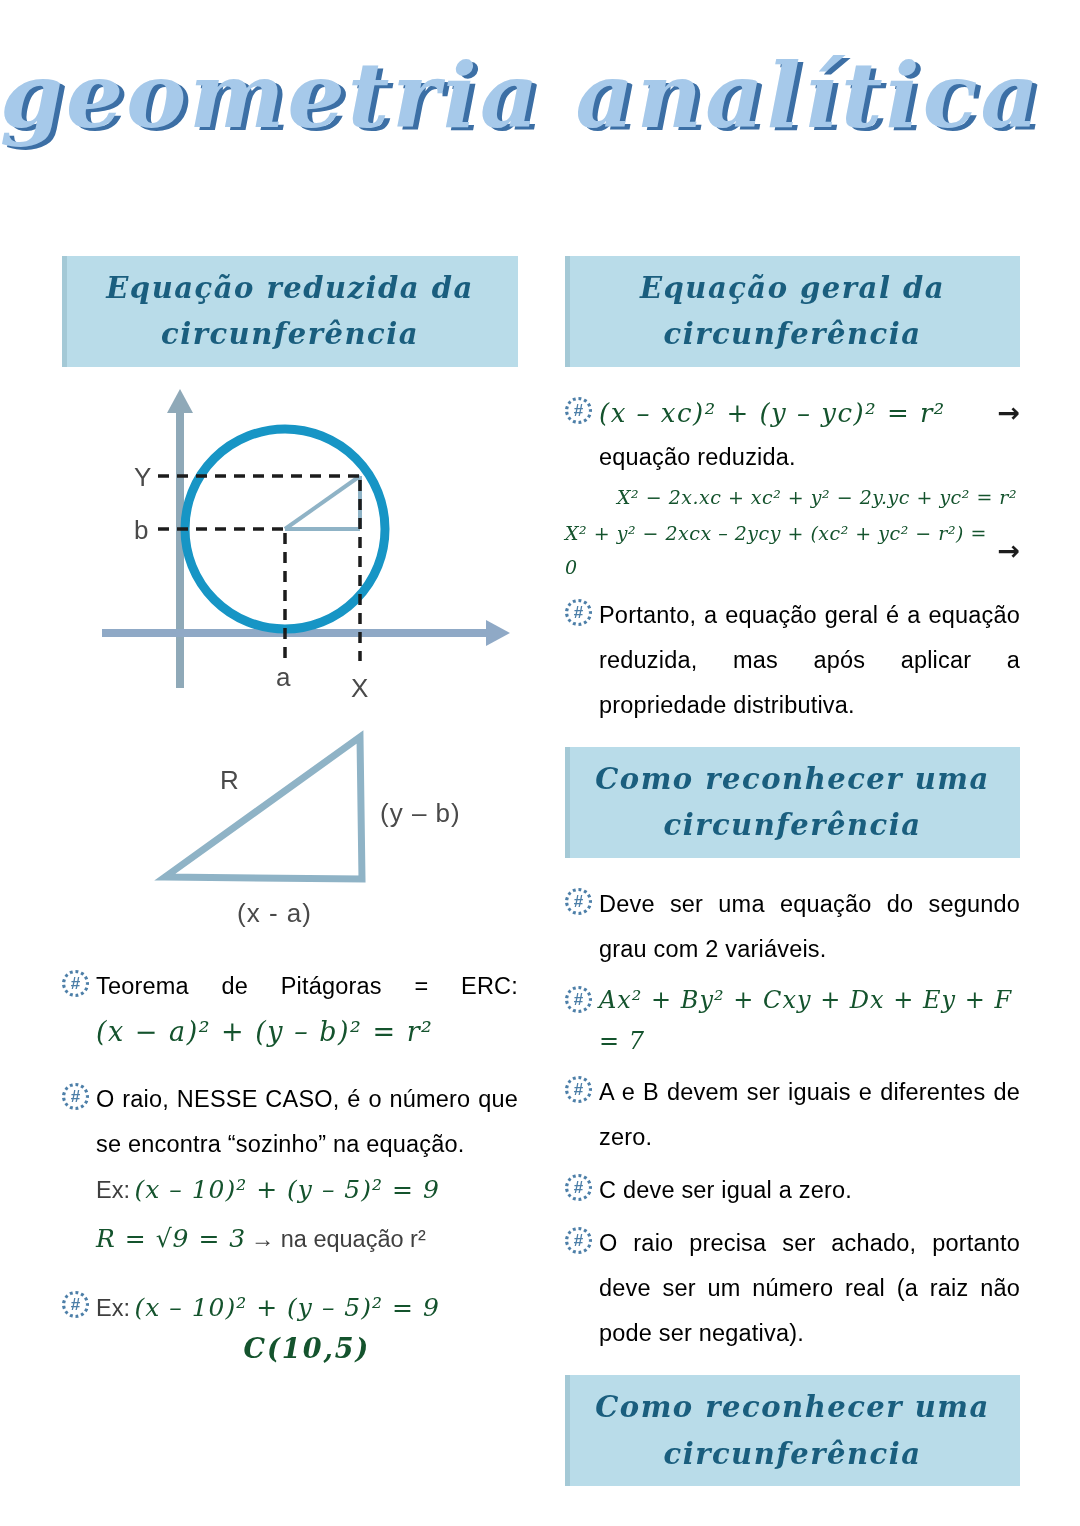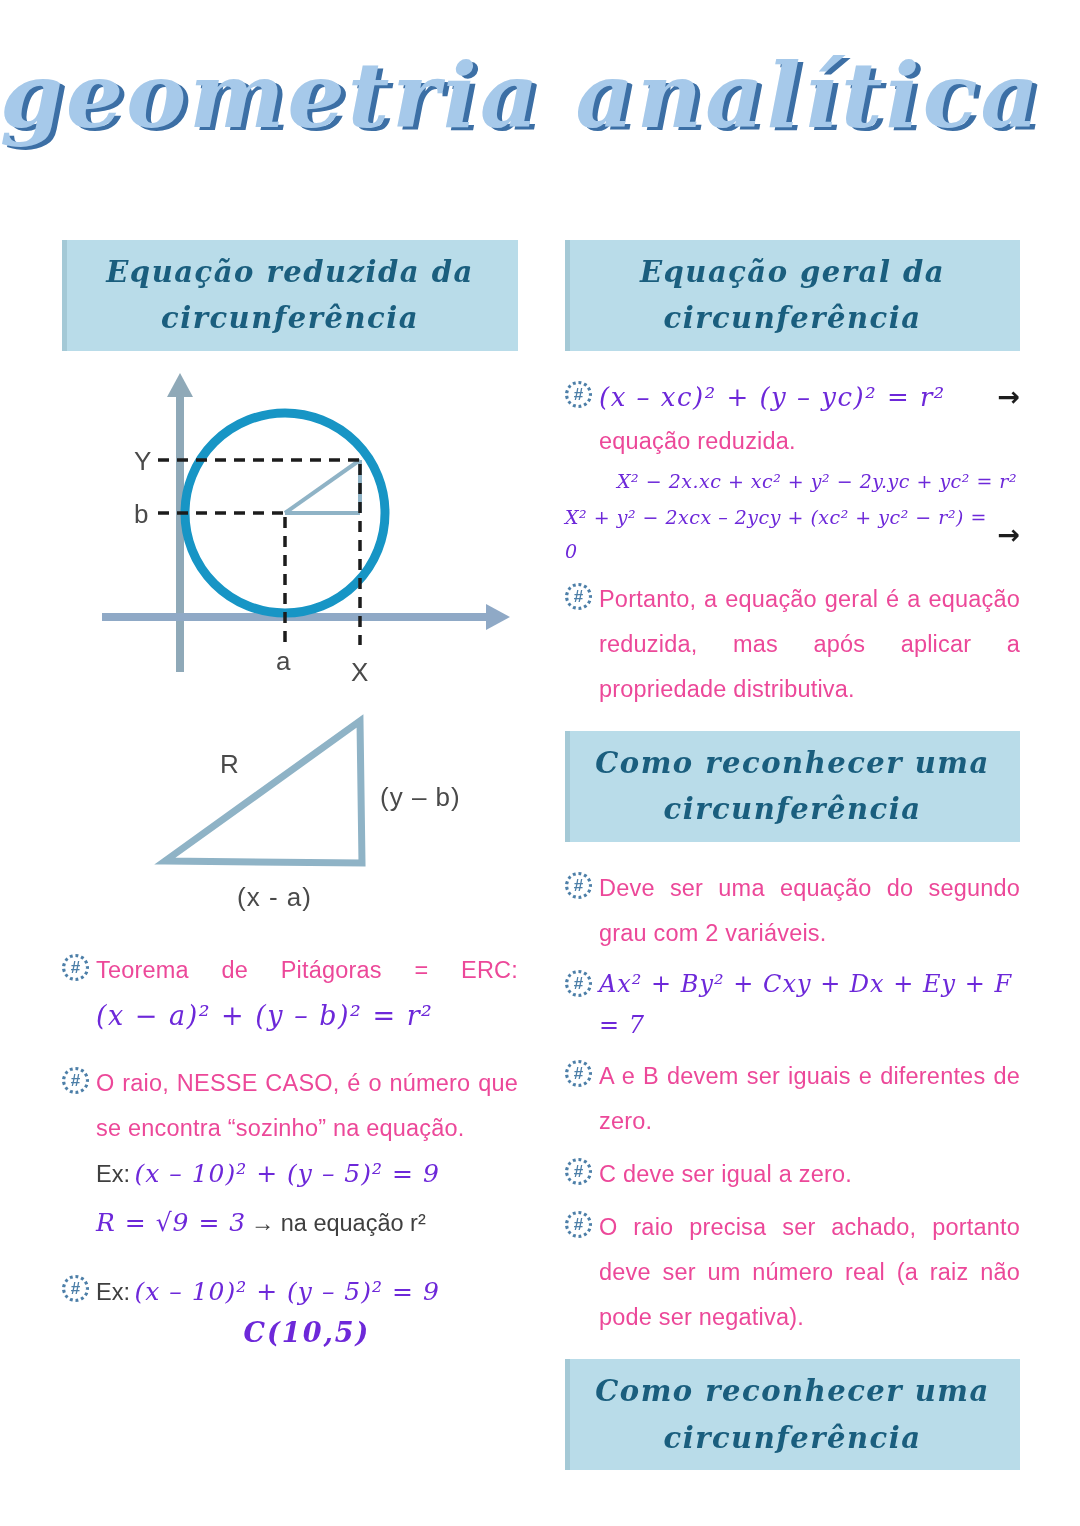--- a/index.html
+++ b/index.html
@@ -7,47 +7,47 @@
     position:relative; width:1080px; height:1526px; background:#ffffff;
     font-family:"Liberation Sans", sans-serif; overflow:hidden;
   }
   .title {
     position:absolute; top:42px; left:0; width:100%; text-align:left;
     font-family:"DejaVu Serif", serif; font-style:italic; font-weight:bold;
     font-size:90px; letter-spacing:3px; color:#a6c9ea;
     text-shadow:5px 3px 0 #3c6fa5;
     white-space:nowrap;
   }
-  .col { position:absolute; top:240px; }
+  .col { position:absolute; top:256px; }
   .col-left  { left:62px;  width:456px; }
   .col-right { left:565px; width:455px; }
   .hbox {
     background:#b9dce9; box-shadow:inset 5px 0 0 #a4c9d6;
     color:#1a5e7e; font-family:"DejaVu Serif", serif; font-style:italic; font-weight:bold;
     font-size:29px; letter-spacing:1.5px; text-align:center; line-height:1.6;
     padding:9px 4px;
   }
   .diag { display:block; }
   .diag1 { margin-top:16px; }
   .diag2 { margin-top:14px; }
   .bullet { display:flex; margin-top:22px; align-items:flex-start; }
   .bicon {
     flex:0 0 27px; width:27px; height:27px; box-sizing:border-box;
     border:3px dotted #4d7fa8; border-radius:50%;
     color:#4d7fa8; font-weight:bold; font-size:17px; line-height:21px;
     text-align:center; margin-right:7px; margin-top:6px;
   }
   .btext { flex:1; }
   .plain {
-    font-size:23.5px; line-height:1.92; color:#ec4899;
+    font-size:23.5px; line-height:1.92; color:#000000;
     text-align:justify; letter-spacing:0.2px;
   }
   .jlast { text-align:justify; text-align-last:justify; }
   .math {
-    font-family:"DejaVu Serif", serif; font-style:italic; color:#6d28d9;
+    font-family:"DejaVu Serif", serif; font-style:italic; color:#14532d;
   }
   .math-lg { font-size:27px; letter-spacing:1.5px; line-height:1.7; }
   .math-md { font-size:19px; letter-spacing:0.5px; line-height:1.8; }
   .math-ex { font-size:25px; letter-spacing:1px; }
   .exp { font-size:23.5px; color:#3f3f3f; }
   .arrow {
     font-family:"DejaVu Sans", sans-serif; font-style:normal; font-weight:bold;
     color:#1d1d1d; font-size:27px;
   }
   .arrtext { font-size:23.5px; color:#3f3f3f; font-weight:normal; }

